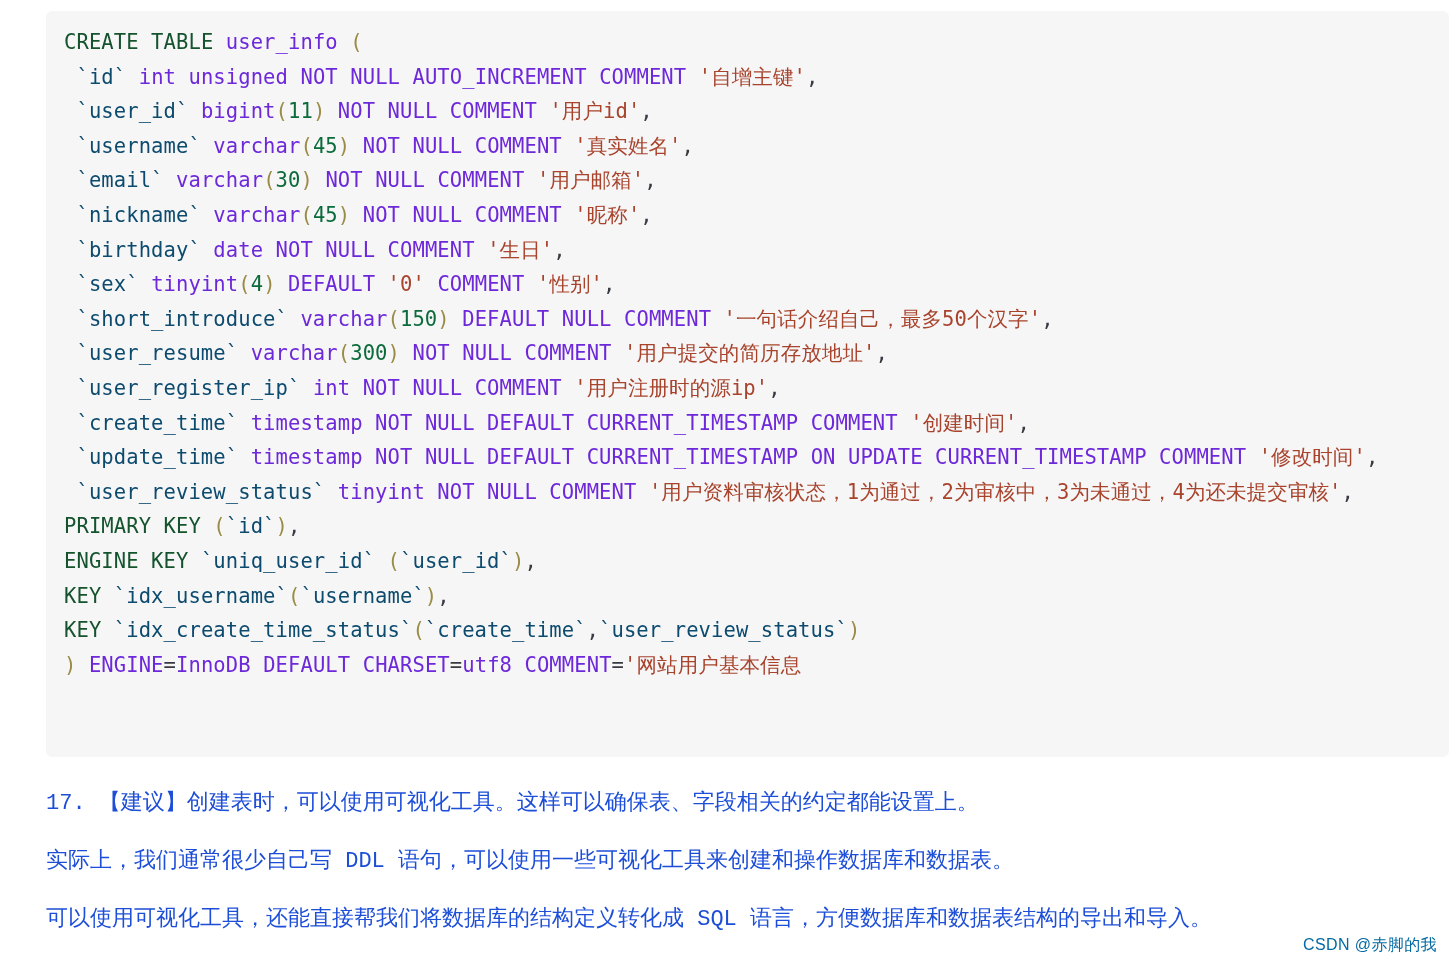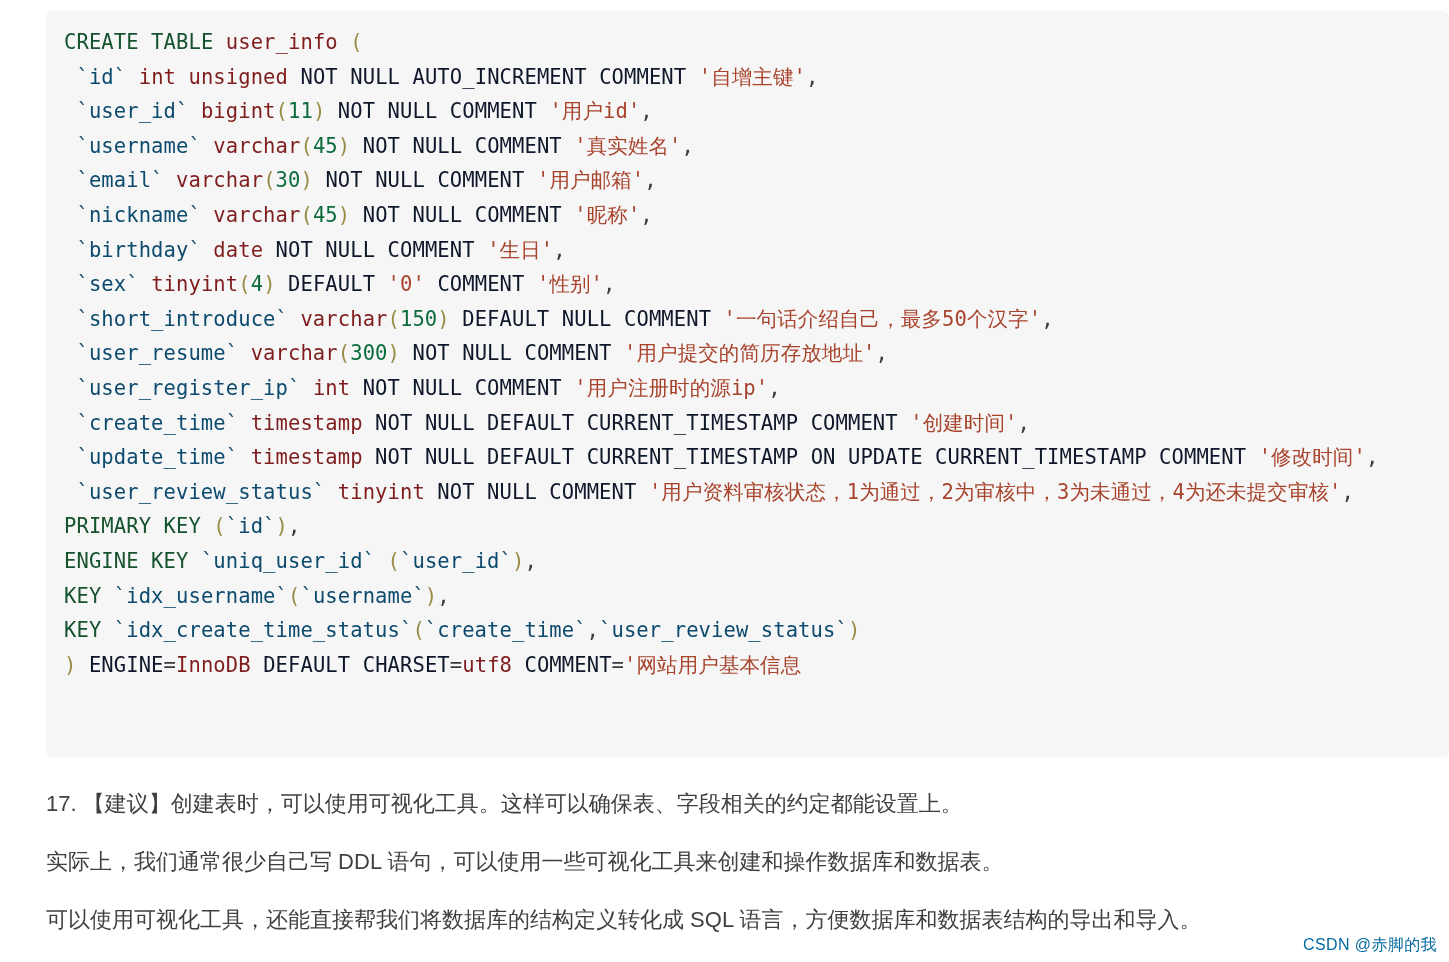--- a/index.html
+++ b/index.html
@@ -34,37 +34,37 @@
     font-family: "DejaVu Sans Mono", "Liberation Mono", monospace;
     font-size: 20.5px;
     line-height: 34.6px;
     white-space: pre-wrap;
     word-break: break-word;
     color: #383a42;
     letter-spacing: 0.1px;
   }
   
   .kw   { color: #14532d; }       
-  .kw2  { color: #0f172a; }       
+  .kw2  { color: #6d28d9; }       
   .id   { color: #0c4a6e; }       
-  .ty   { color: #7f1d1d; }       
+  .ty   { color: #6d28d9; }       
   .num  { color: #0b6b3a; }       
   .par  { color: #9a8c46; }       
   .str  { color: #a8432c; }       
   .plain{ color: #383a42; }
   .punc { color: #383a42; }
 
   
   .prose {
     position: absolute;
     left: 46px;
-    color: #404040;
+    color: #1d4ed8;
     font-size: 22px;
     line-height: 30px;
-    font-family: Liberation Sans, sans-serif;
+    font-family: Liberation Mono, monospace;
     white-space: nowrap;
   }
   #para-1 { top: 789px; }
   #para-2 { top: 847px; }
   #para-3 { top: 905px; }
 
   
   #watermark {
     position: absolute;
     right: 12px;

